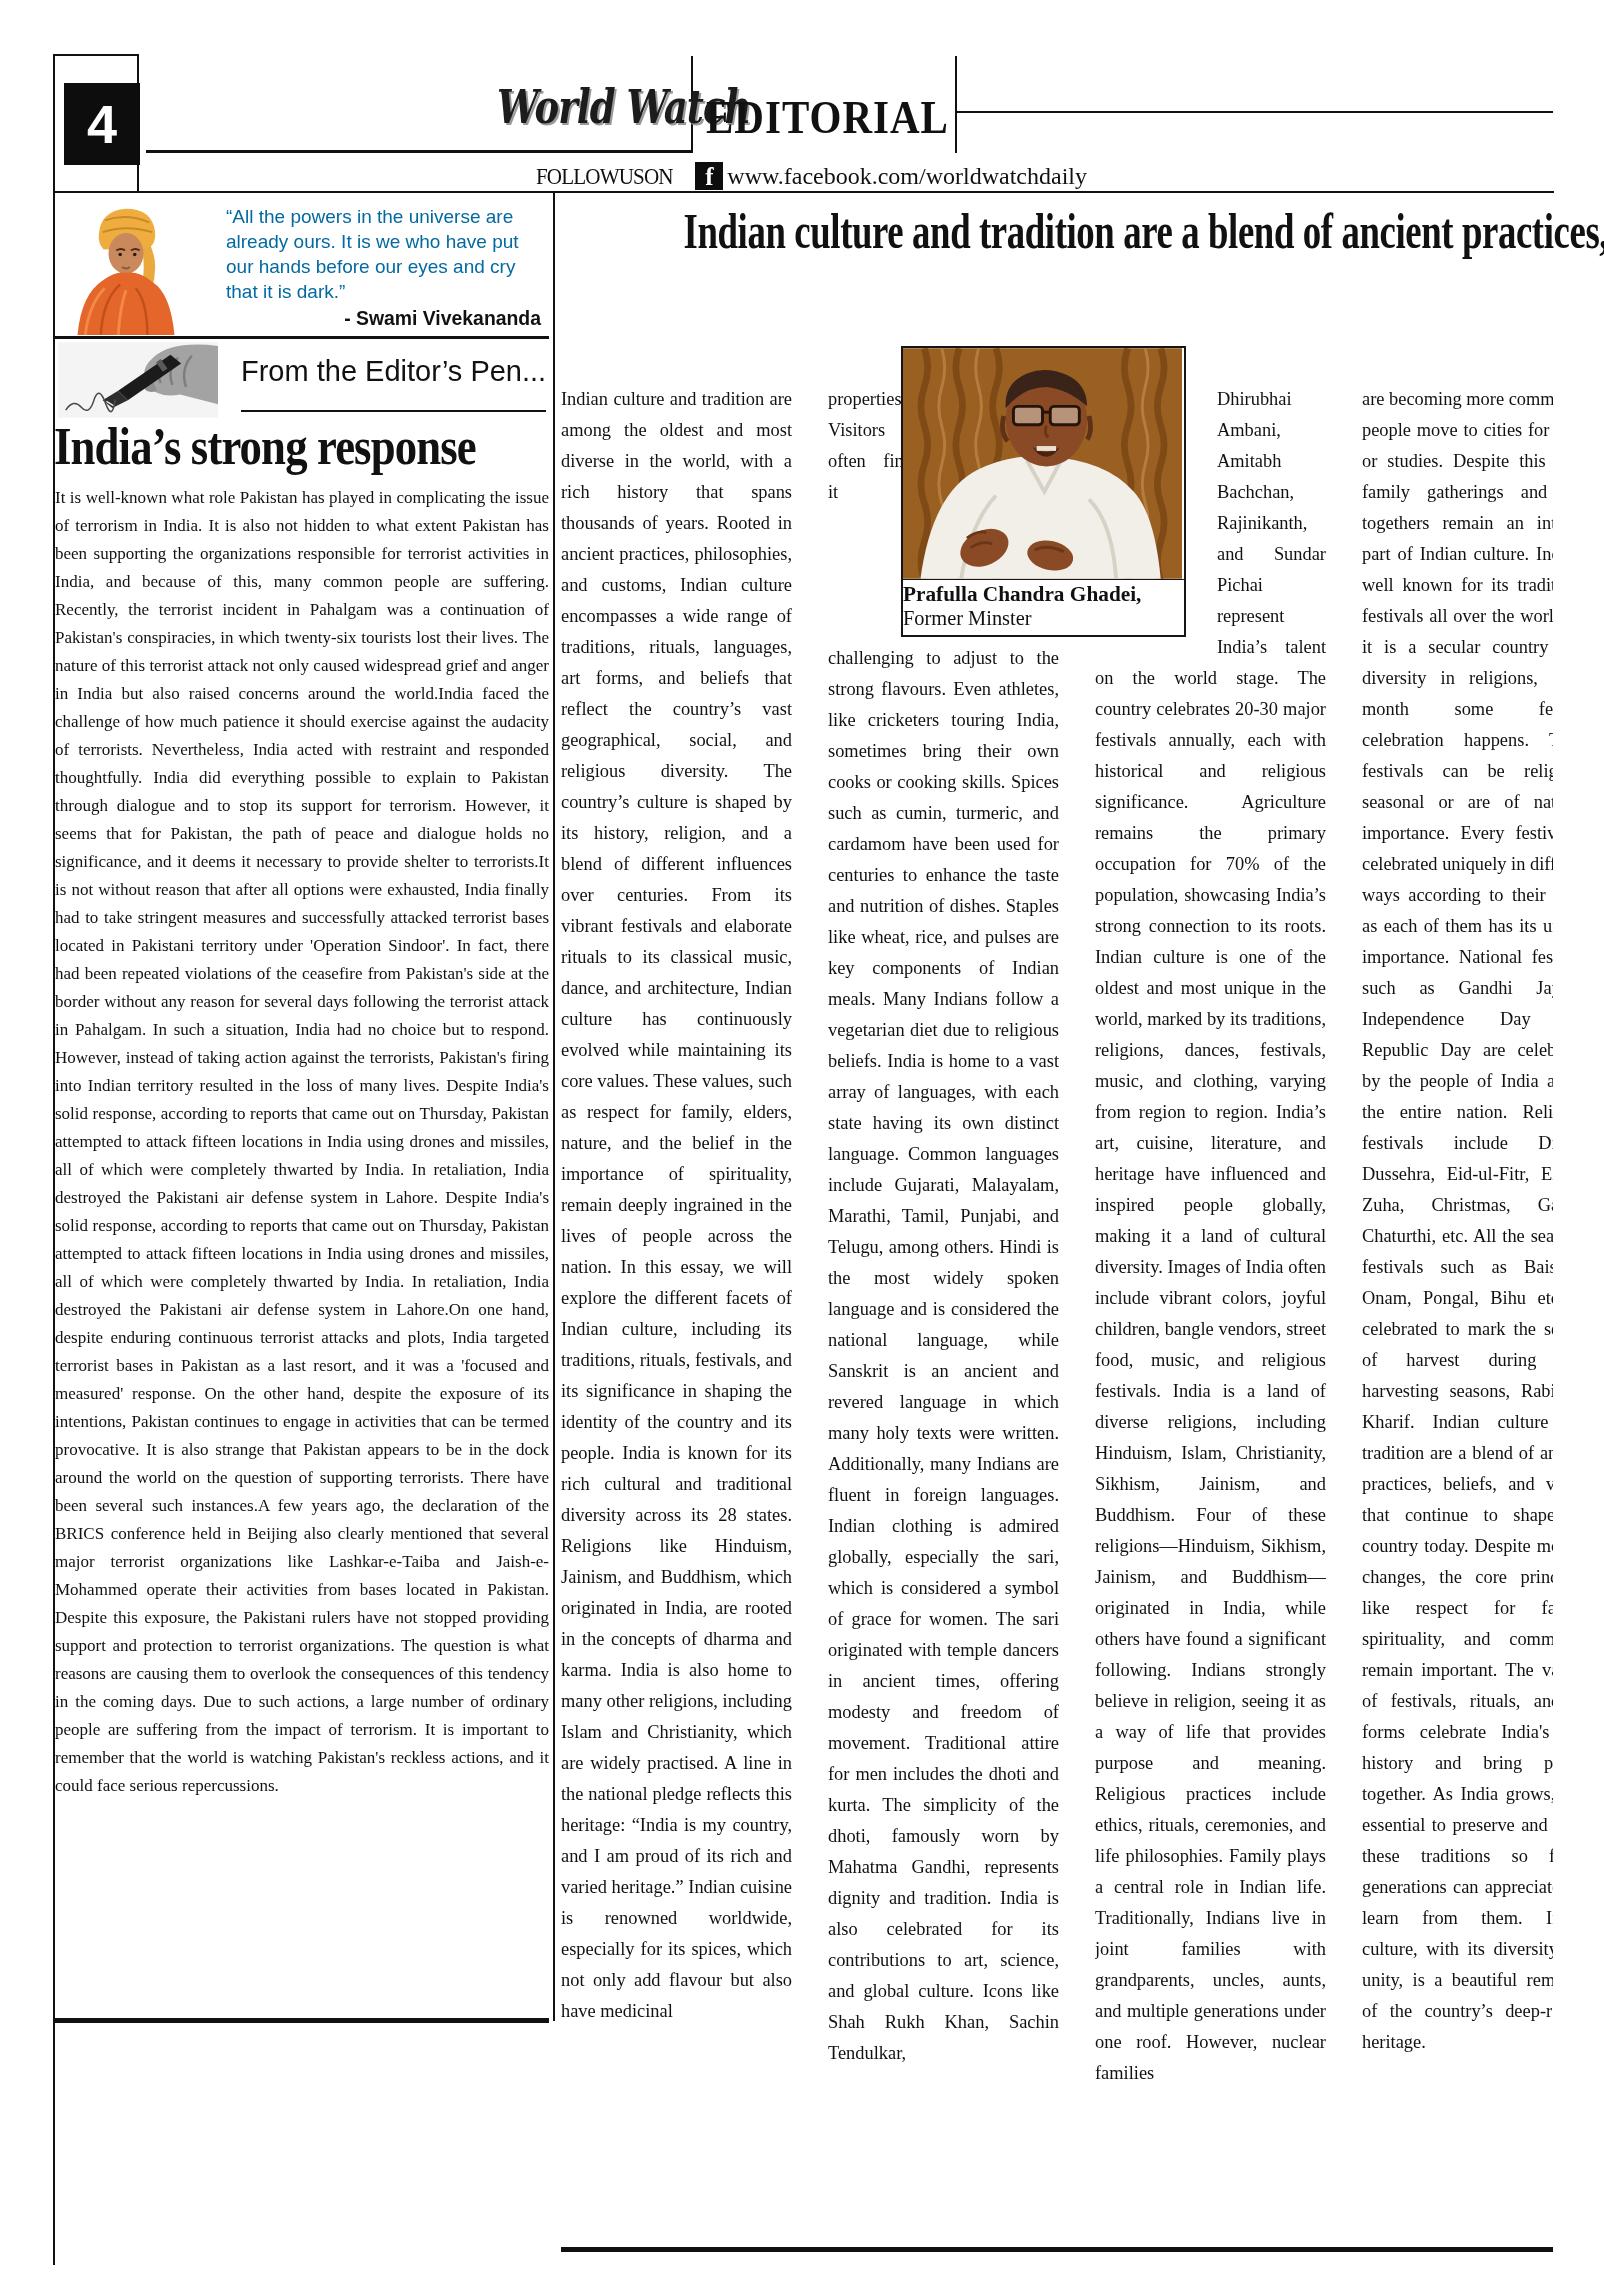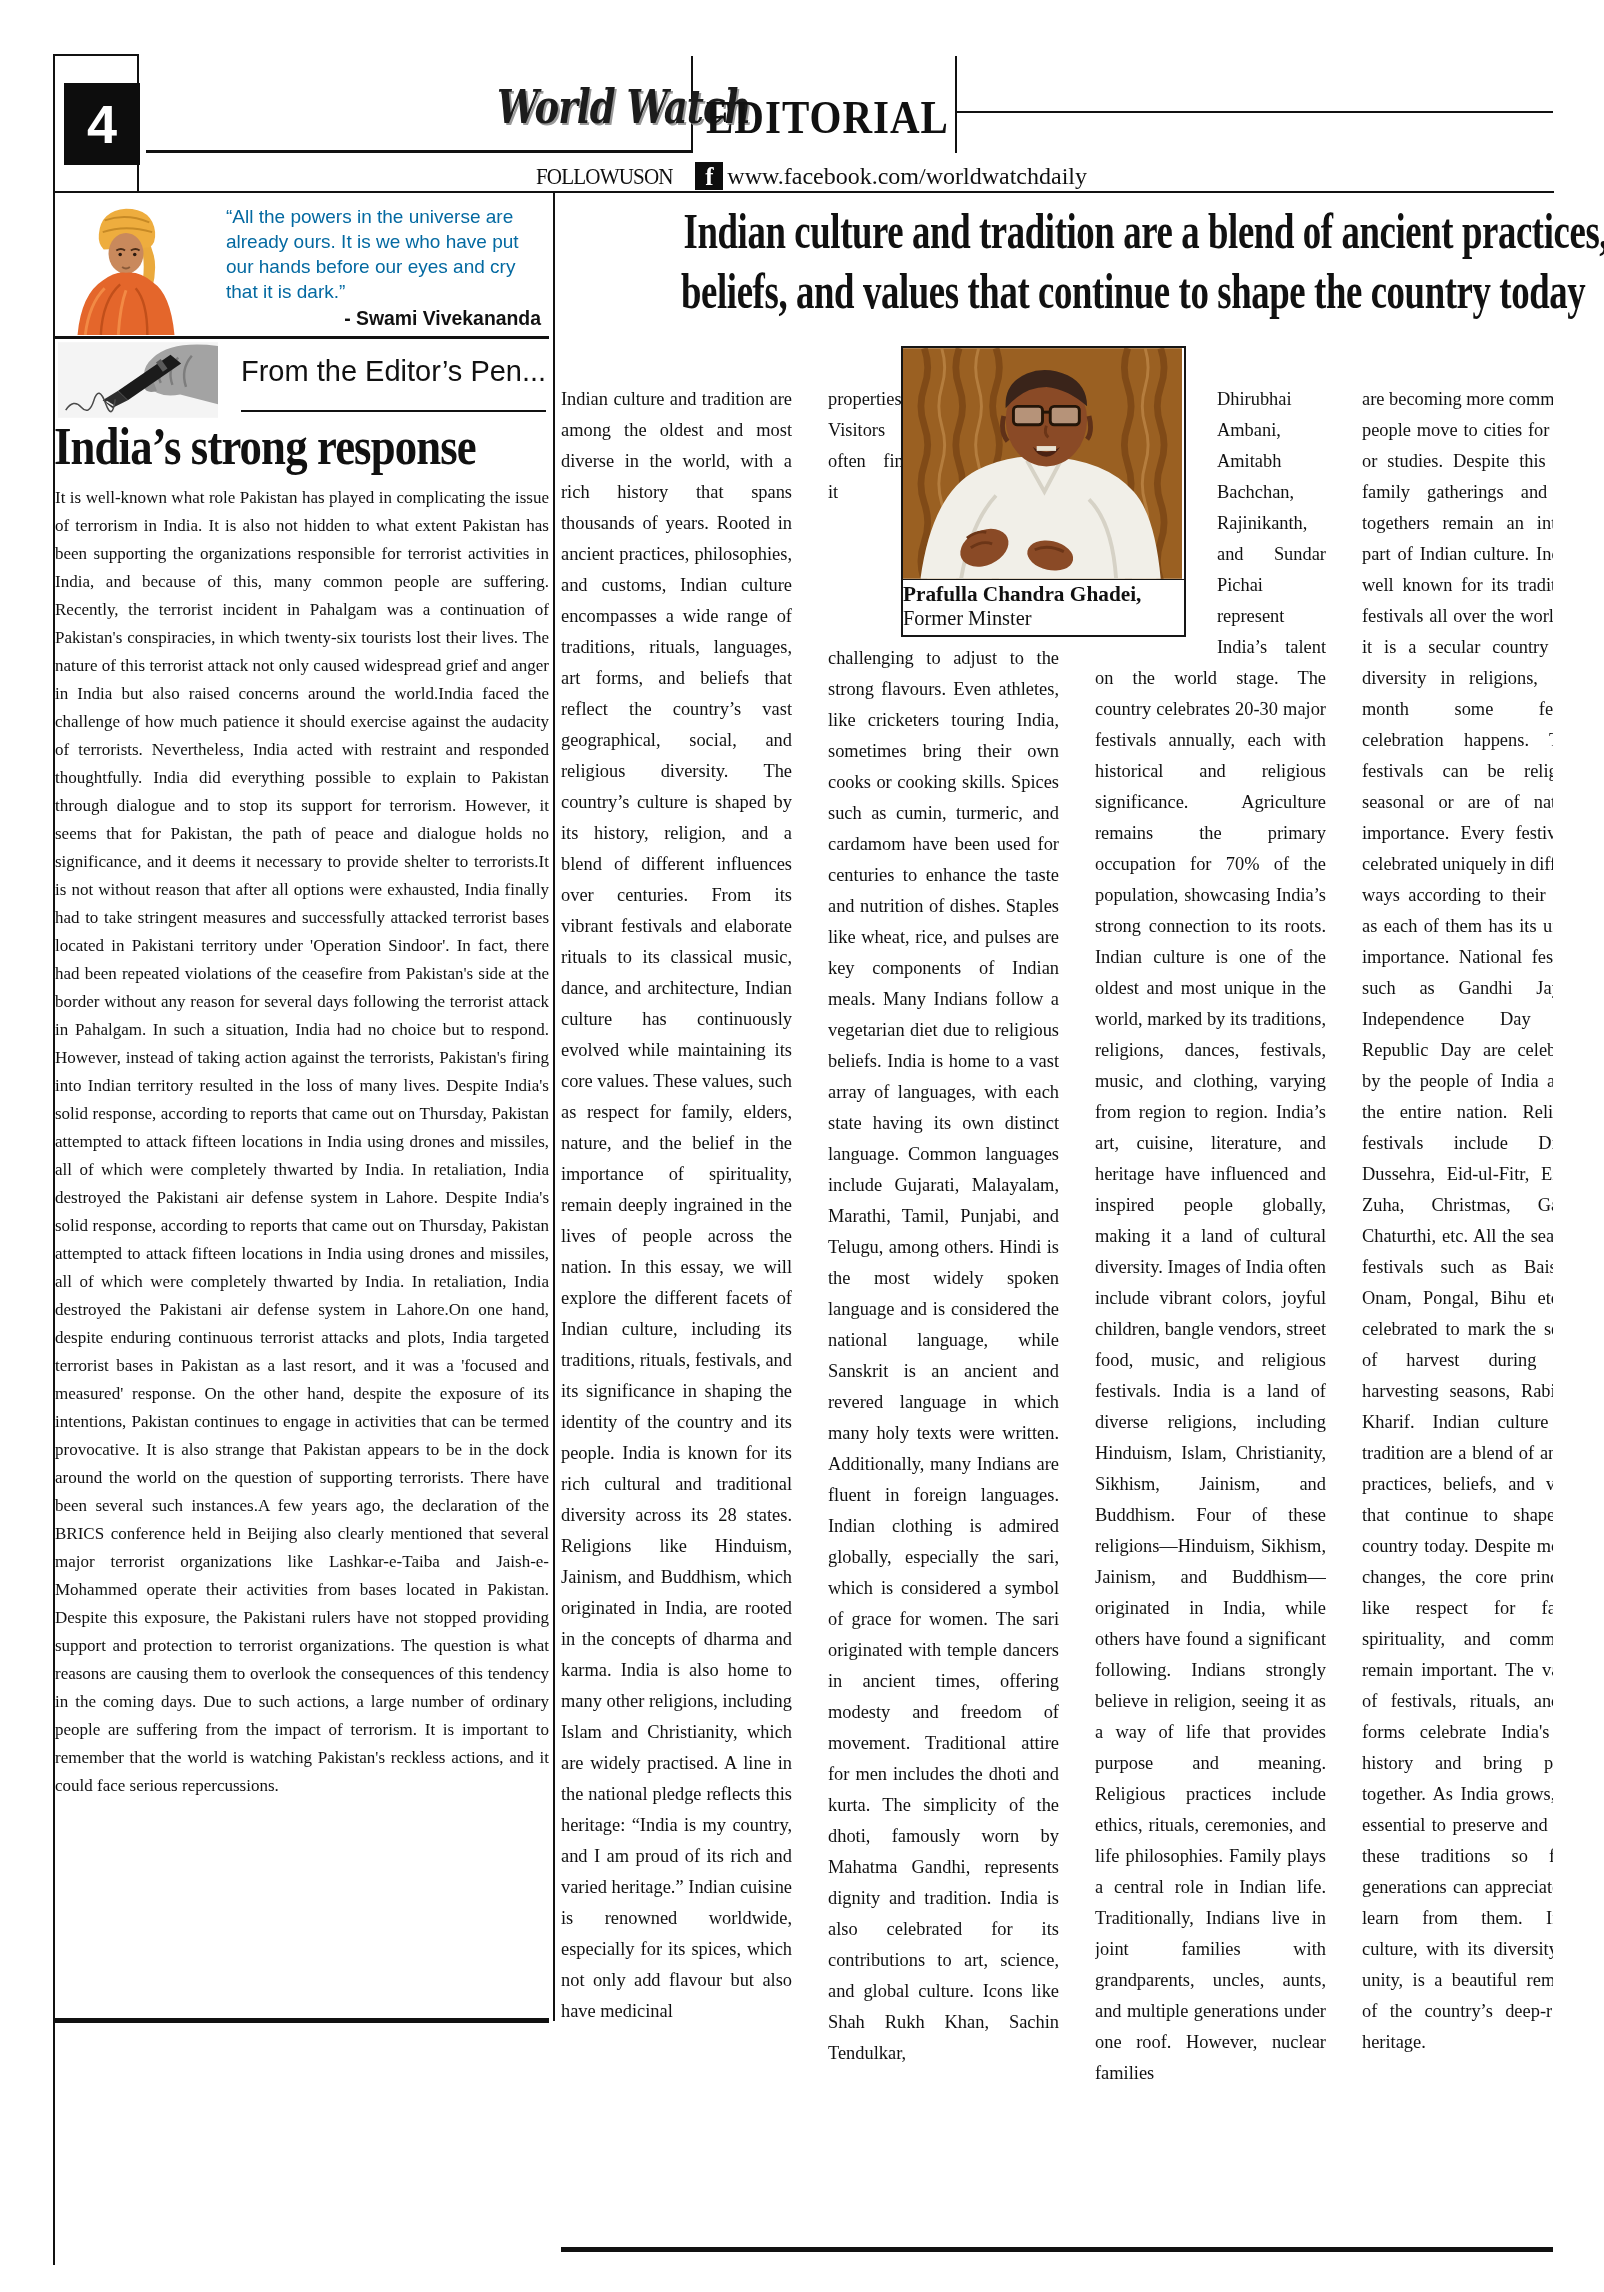--- a/index.html
+++ b/index.html
@@ -120,21 +120,20 @@
       <path d="M8,70 q8,-12 16,-3 t13,-7 t12,3 t10,-4" stroke="#4a4a4a" stroke-width="1.6" fill="none"></path>
     </svg>
   </div>
   <div class="pen-label">From the Editor’s Pen...</div>
 
   <h1 class="ed-headline">India’s strong response</h1>
   <div class="ed-body">It is well-known what role Pakistan has played in complicating the issue of terrorism in India. It is also not hidden to what extent Pakistan has been supporting the organizations responsible for terrorist activities in India, and because of this, many common people are suffering. Recently, the terrorist incident in Pahalgam was a continuation of Pakistan's conspiracies, in which twenty-six tourists lost their lives. The nature of this terrorist attack not only caused widespread grief and anger in India but also raised concerns around the world.India faced the challenge of how much patience it should exercise against the audacity of terrorists. Nevertheless, India acted with restraint and responded thoughtfully. India did everything possible to explain to Pakistan through dialogue and to stop its support for terrorism. However, it seems that for Pakistan, the path of peace and dialogue holds no significance, and it deems it necessary to provide shelter to terrorists.It is not without reason that after all options were exhausted, India finally had to take stringent measures and successfully attacked terrorist bases located in Pakistani territory under 'Operation Sindoor'. In fact, there had been repeated violations of the ceasefire from Pakistan's side at the border without any reason for several days following the terrorist attack in Pahalgam. In such a situation, India had no choice but to respond. However, instead of taking action against the terrorists, Pakistan's firing into Indian territory resulted in the loss of many lives. Despite India's solid response, according to reports that came out on Thursday, Pakistan attempted to attack fifteen locations in India using drones and missiles, all of which were completely thwarted by India. In retaliation, India destroyed the Pakistani air defense system in Lahore. Despite India's solid response, according to reports that came out on Thursday, Pakistan attempted to attack fifteen locations in India using drones and missiles, all of which were completely thwarted by India. In retaliation, India destroyed the Pakistani air defense system in Lahore.On one hand, despite enduring continuous terrorist attacks and plots, India targeted terrorist bases in Pakistan as a last resort, and it was a 'focused and measured' response. On the other hand, despite the exposure of its intentions, Pakistan continues to engage in activities that can be termed provocative. It is also strange that Pakistan appears to be in the dock around the world on the question of supporting terrorists. There have been several such instances.A few years ago, the declaration of the BRICS conference held in Beijing also clearly mentioned that several major terrorist organizations like Lashkar-e-Taiba and Jaish-e-Mohammed operate their activities from bases located in Pakistan. Despite this exposure, the Pakistani rulers have not stopped providing support and protection to terrorist organizations. The question is what reasons are causing them to overlook the consequences of this tendency in the coming days. Due to such actions, a large number of ordinary people are suffering from the impact of terrorism. It is important to remember that the world is watching Pakistan's reckless actions, and it could face serious repercussions.</div>
 
   <div class="f-headline">
     <div class="ln"><span>Indian culture and tradition are a blend of ancient practices,</span></div>
-    <div class="ln"><span>beliefs, and values that continue to shape the country today</span></div>
   </div>
 
   <div class="cols">
     <div class="col">
       <span>Indian culture and tradition are among the oldest and most diverse in the world, with a rich history that spans thousands of years. Rooted in ancient practices, philosophies, and customs, Indian culture encompasses a wide range of traditions, rituals, languages, art forms, and beliefs that reflect the country’s vast geographical, social, and religious diversity. The country’s culture is shaped by its history, religion, and a blend of different influences over centuries. From its vibrant festivals and elaborate rituals to its classical music, dance, and architecture, Indian culture has continuously evolved while maintaining its core values. These values, such as respect for family, elders, nature, and the belief in the importance of spirituality, remain deeply ingrained in the lives of people across the nation. In this essay, we will explore the different facets of Indian culture, including its traditions, rituals, festivals, and its significance in shaping the identity of the country and its people. India is known for its rich cultural and traditional diversity across its 28 states. Religions like Hinduism, Jainism, and Buddhism, which originated in India, are rooted in the concepts of dharma and karma. India is also home to many other religions, including Islam and Christianity, which are widely practised. A line in the national pledge reflects this heritage: “India is my country, and I am proud of its rich and varied heritage.” Indian cuisine is renowned worldwide, especially for its spices, which not only add flavour but also have medicinal</span>
     </div>
     <div class="col">
       <div class="sp-r"></div>
       <span>properties. Visitors often find it challenging to adjust to the strong flavours. Even athletes, like cricketers touring India, sometimes bring their own cooks or cooking skills. Spices such as cumin, turmeric, and cardamom have been used for centuries to enhance the taste and nutrition of dishes. Staples like wheat, rice, and pulses are key components of Indian meals. Many Indians follow a vegetarian diet due to religious beliefs. India is home to a vast array of languages, with each state having its own distinct language. Common languages include Gujarati, Malayalam, Marathi, Tamil, Punjabi, and Telugu, among others. Hindi is the most widely spoken language and is considered the national language, while Sanskrit is an ancient and revered language in which many holy texts were written. Additionally, many Indians are fluent in foreign languages. Indian clothing is admired globally, especially the sari, which is considered a symbol of grace for women. The sari originated with temple dancers in ancient times, offering modesty and freedom of movement. Traditional attire for men includes the dhoti and kurta. The simplicity of the dhoti, famously worn by Mahatma Gandhi, represents dignity and tradition. India is also celebrated for its contributions to art, science, and global culture. Icons like Shah Rukh Khan, Sachin Tendulkar,</span>
     </div>

